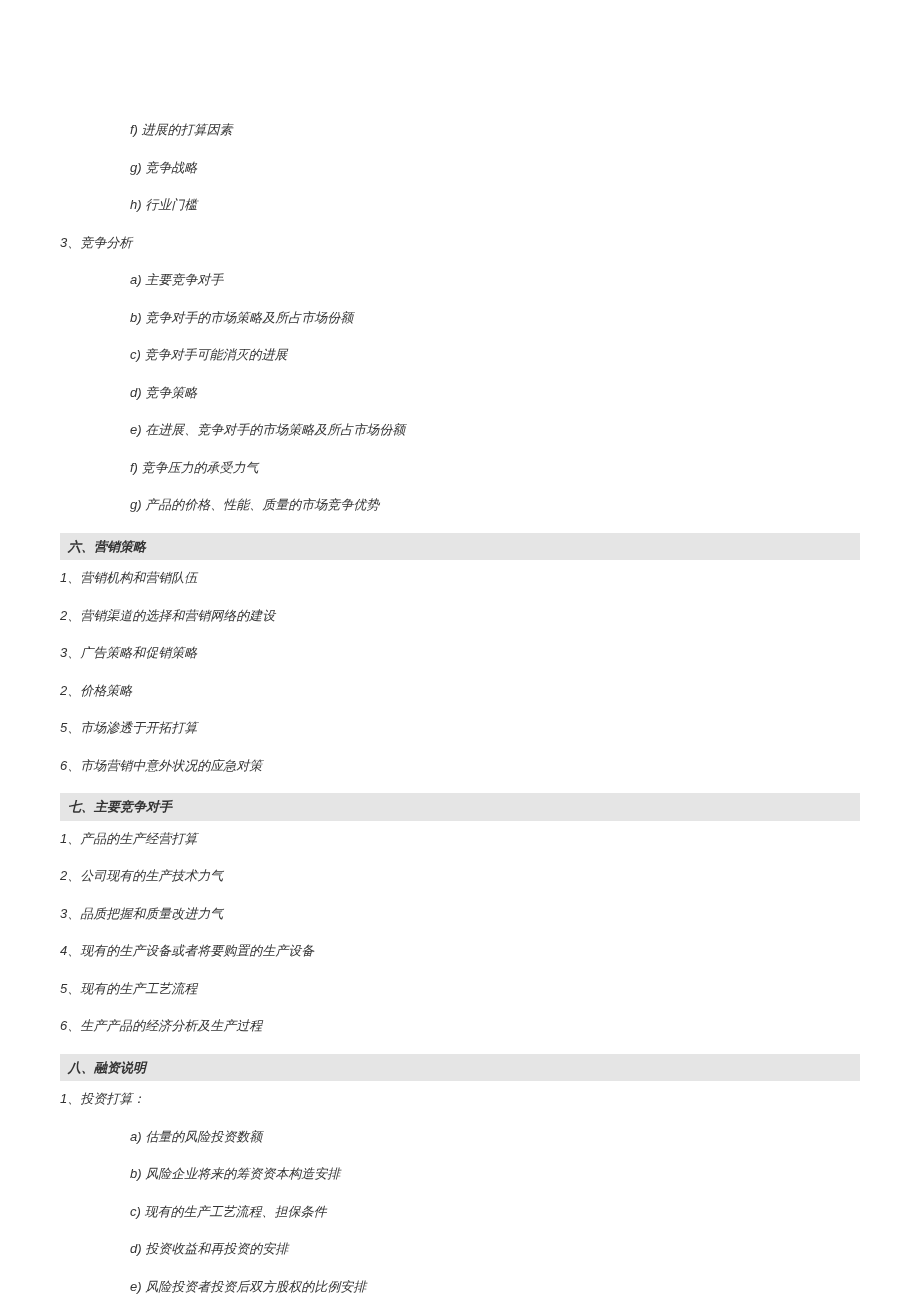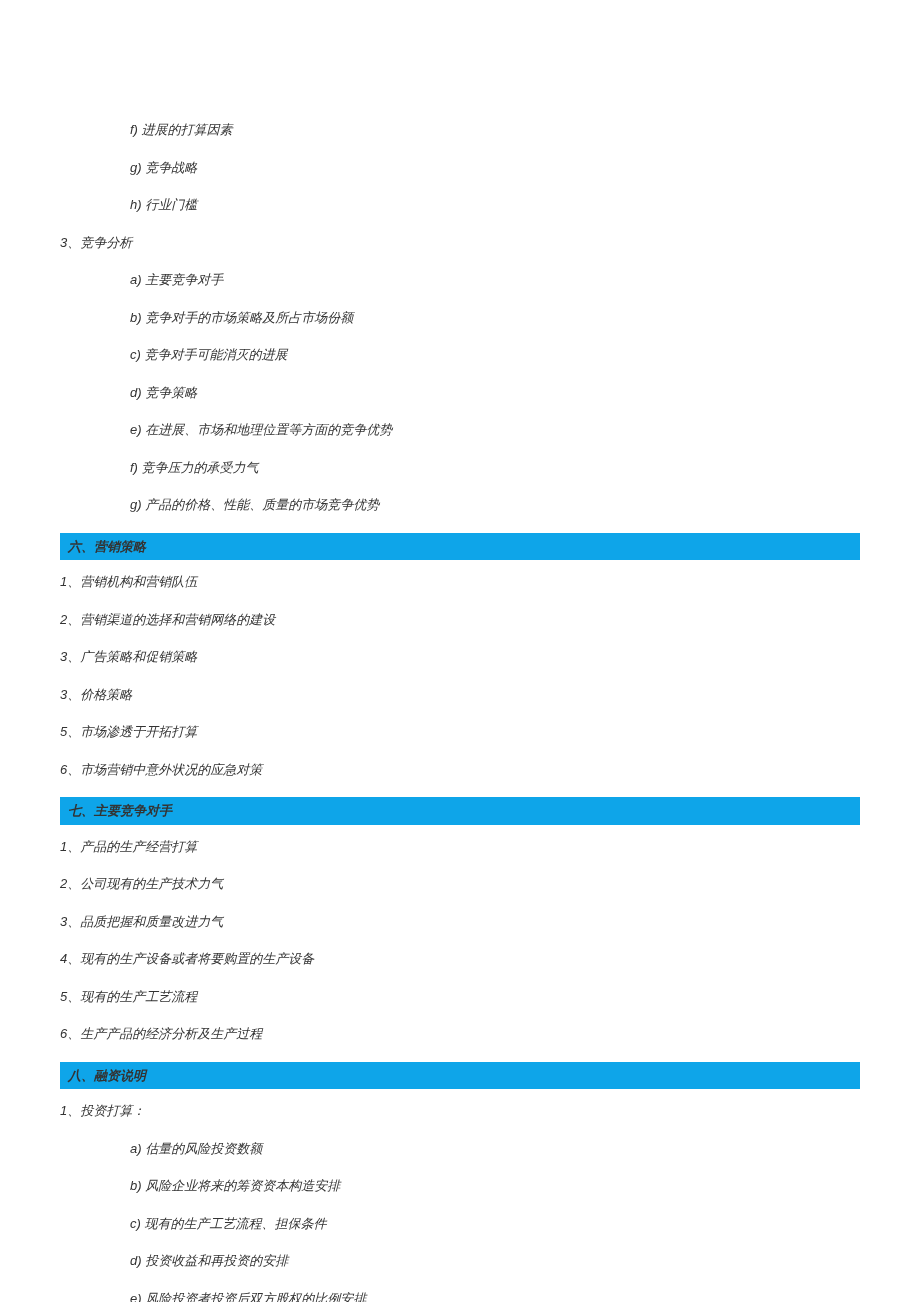--- a/index.html
+++ b/index.html
@@ -19,51 +19,50 @@
     }
     .sub-letter {
       margin-left: 70px;
       margin-bottom: 18px;
     }
     .sub-num {
       margin-left: 0px;
       margin-bottom: 18px;
     }
     .section-header {
-      background: #0ea5e9;
+      background: #e5e5e5;
       padding: 4px 8px;
-      margin-bottom: 12px;
       margin-top: 2px;
       font-weight: bold;
     }
     .sub-num.first-after-header {
       margin-top: 8px;
     }
   </style>
 </head>
 <body>
 
 <div class="sub-letter">f)  进展的打算因素</div>
 <div class="sub-letter">g)  竞争战略</div>
 <div class="sub-letter">h)  行业门槛</div>
 
 <div class="sub-num">3、竞争分析</div>
 <div class="sub-letter">a)  主要竞争对手</div>
 <div class="sub-letter">b)  竞争对手的市场策略及所占市场份额</div>
 <div class="sub-letter">c)  竞争对手可能消灭的进展</div>
 <div class="sub-letter">d)  竞争策略</div>
-<div class="sub-letter">e)  在进展、市场和地理位置等方面的竞争优势</div>
+<div class="sub-letter">e)  在进展、竞争对手的市场策略及所占市场份额</div>
 <div class="sub-letter">f)  竞争压力的承受力气</div>
 <div class="sub-letter">g)  产品的价格、性能、质量的市场竞争优势</div>
 
 <div class="section-header">六、营销策略</div>
 <div class="sub-num first-after-header">1、营销机构和营销队伍</div>
 <div class="sub-num">2、营销渠道的选择和营销网络的建设</div>
 <div class="sub-num">3、广告策略和促销策略</div>
-<div class="sub-num">3、价格策略</div>
+<div class="sub-num">2、价格策略</div>
 <div class="sub-num">5、市场渗透于开拓打算</div>
 <div class="sub-num">6、市场营销中意外状况的应急对策</div>
 
 <div class="section-header">七、主要竞争对手</div>
 <div class="sub-num first-after-header">1、产品的生产经营打算</div>
 <div class="sub-num">2、公司现有的生产技术力气</div>
 <div class="sub-num">3、品质把握和质量改进力气</div>
 <div class="sub-num">4、现有的生产设备或者将要购置的生产设备</div>
 <div class="sub-num">5、现有的生产工艺流程</div>
 <div class="sub-num">6、生产产品的经济分析及生产过程</div>

